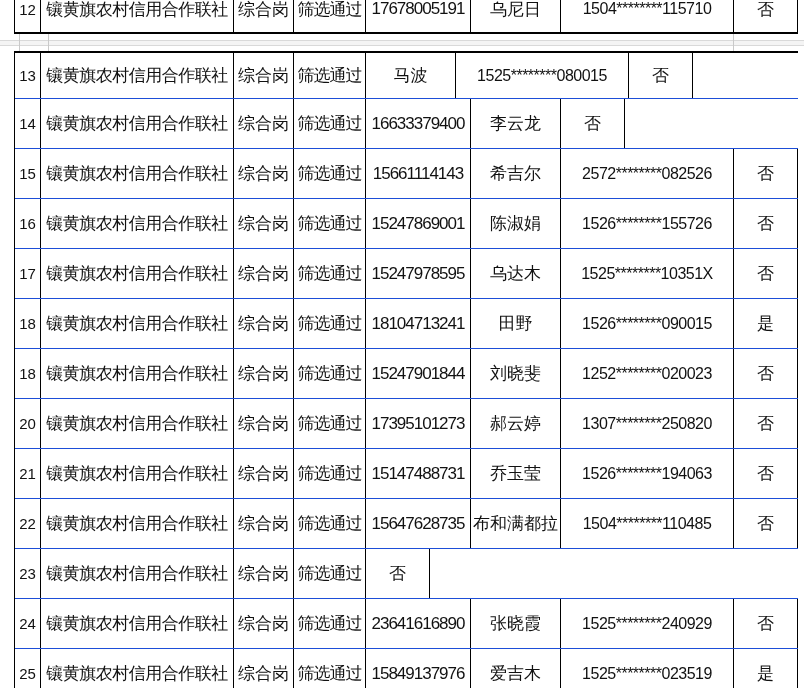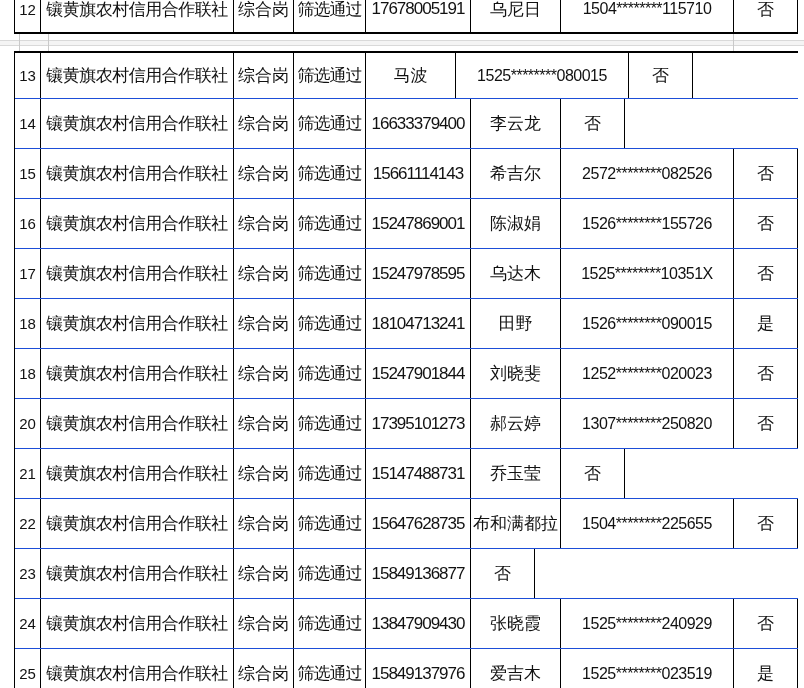--- a/index.html
+++ b/index.html
@@ -207,49 +207,49 @@
       <div class="cell c-flag">否</div>
     </div>
 
     <div class="row">
       <div class="cell c-num">21</div>
       <div class="cell c-org">镶黄旗农村信用合作联社</div>
       <div class="cell c-post">综合岗</div>
       <div class="cell c-screen">筛选通过</div>
       <div class="cell c-phone">15147488731</div>
       <div class="cell c-name">乔玉莹</div>
+      <div class="cell c-id">1526********194063</div>
       <div class="cell c-flag">否</div>
     </div>
 
     <div class="row">
       <div class="cell c-num">22</div>
       <div class="cell c-org">镶黄旗农村信用合作联社</div>
       <div class="cell c-post">综合岗</div>
       <div class="cell c-screen">筛选通过</div>
       <div class="cell c-phone">15647628735</div>
       <div class="cell c-name">布和满都拉</div>
-      <div class="cell c-id">1504********225655</div>
+      <div class="cell c-id">1504********110485</div>
       <div class="cell c-flag">否</div>
     </div>
 
     <div class="row">
       <div class="cell c-num">23</div>
       <div class="cell c-org">镶黄旗农村信用合作联社</div>
       <div class="cell c-post">综合岗</div>
       <div class="cell c-screen">筛选通过</div>
-      <div class="cell c-phone">15849136877</div>
       <div class="cell c-flag">否</div>
     </div>
 
     <div class="row">
       <div class="cell c-num">24</div>
       <div class="cell c-org">镶黄旗农村信用合作联社</div>
       <div class="cell c-post">综合岗</div>
       <div class="cell c-screen">筛选通过</div>
-      <div class="cell c-phone">13847909430</div>
+      <div class="cell c-phone">23641616890</div>
       <div class="cell c-name">张晓霞</div>
       <div class="cell c-id">1525********240929</div>
       <div class="cell c-flag">否</div>
     </div>
 
     <div class="row">
       <div class="cell c-num">25</div>
       <div class="cell c-org">镶黄旗农村信用合作联社</div>
       <div class="cell c-post">综合岗</div>
       <div class="cell c-screen">筛选通过</div>

